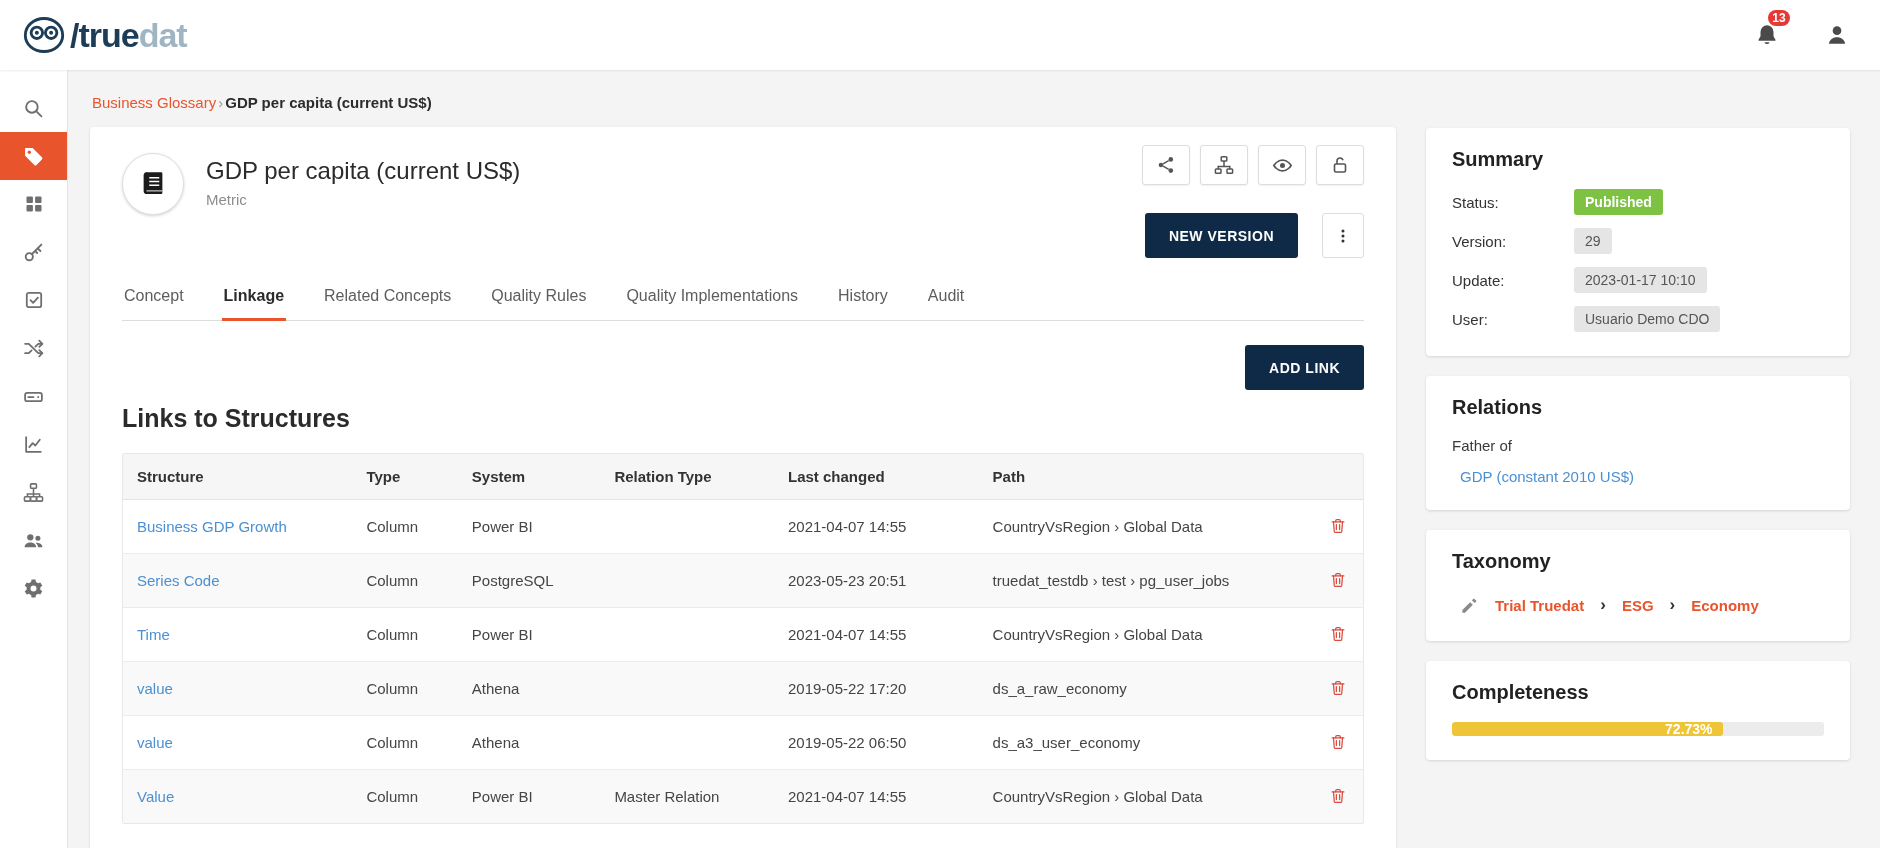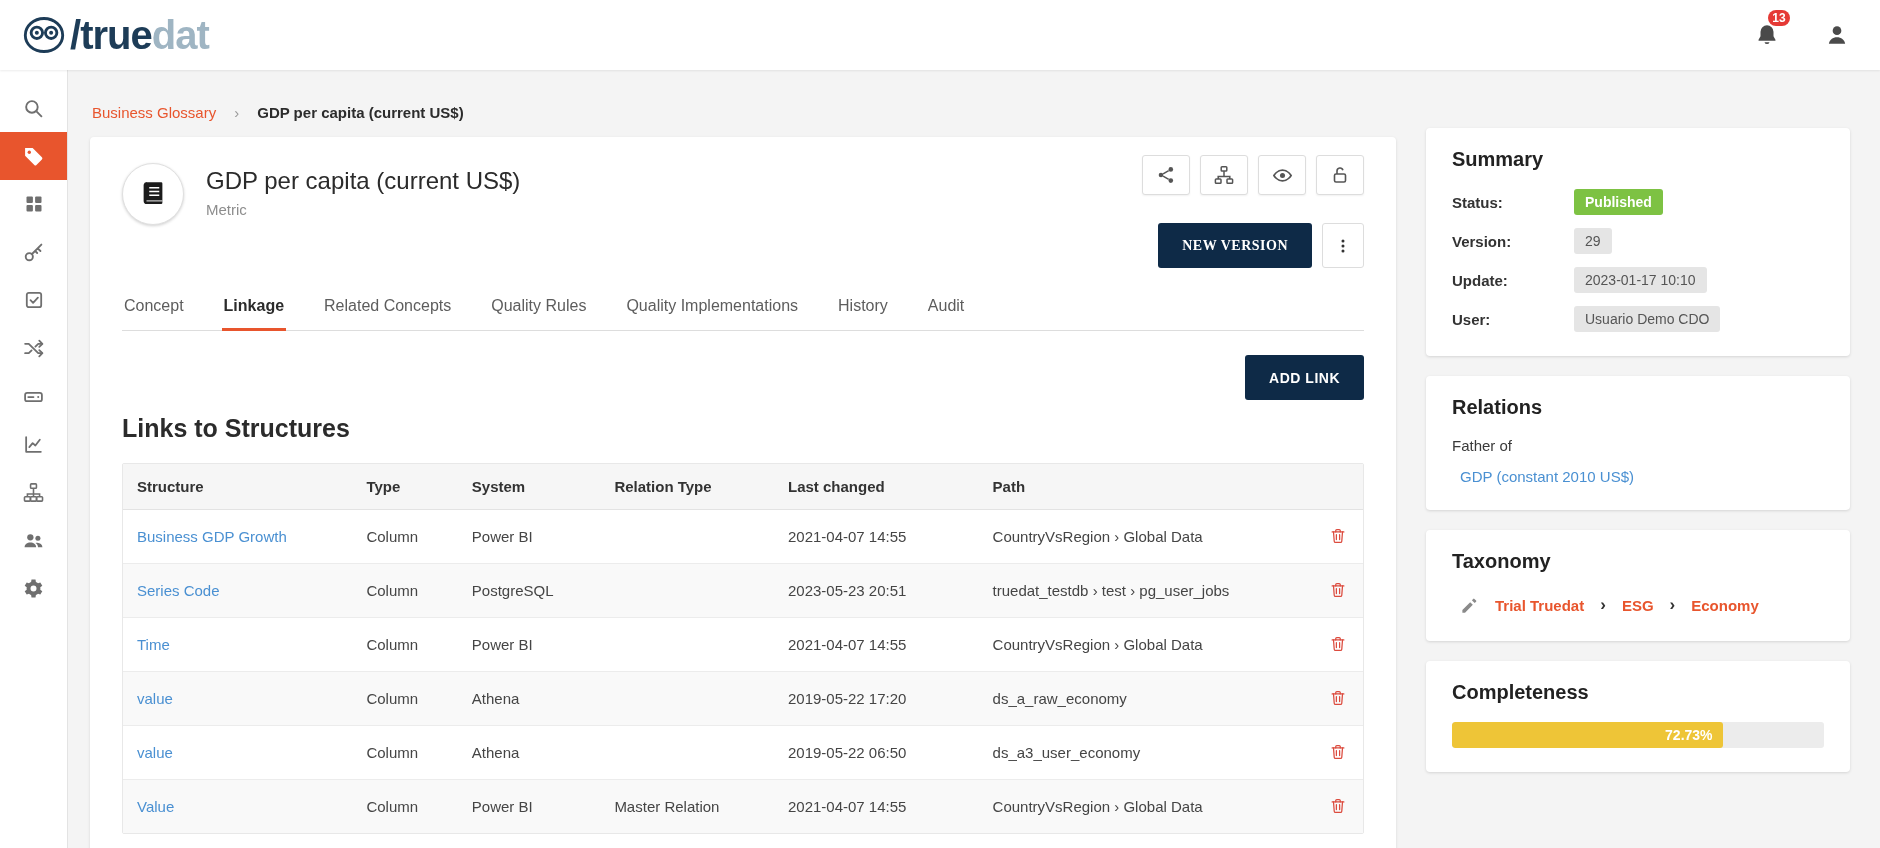--- a/index.html
+++ b/index.html
@@ -14,21 +14,21 @@
 
   
   .topbar {
     height: 70px; background: #fff;
     display: flex; align-items: center; justify-content: space-between;
     padding: 0 30px 0 22px;
     box-shadow: 0 1px 2px rgba(0,0,0,.08);
     position: relative; z-index: 5;
   }
   .brand { display: flex; align-items: center; gap: 4px; }
-  .brand-text { font-size: 40px; font-weight: bold; letter-spacing: -1px; line-height: 1; }
+  .brand-text { font-size: 34px; font-weight: bold; letter-spacing: -1px; line-height: 1; }
   .brand-slash, .brand-true { color: #1d3c57; }
   .brand-dat { color: #9fb5c3; }
   .topbar-right { display: flex; align-items: center; gap: 44px; }
   .bell-wrap { position: relative; cursor: pointer; }
   .notif-badge {
     position: absolute; top: -12px; right: -10px;
     background: #e53935; color: #fff; font-size: 12px; font-weight: bold;
     min-width: 22px; height: 16px; border-radius: 11px;
     display: flex; align-items: center; justify-content: center; padding: 0 4px;
   }
@@ -44,21 +44,21 @@
     height: 48px; display: flex; align-items: center; justify-content: center;
     color: #6f6f6f; cursor: pointer;
   }
   .nav-item.active { background: #e8552d; color: #fff; }
 
   .content { flex: 1; display: flex; padding: 18px 30px 0 22px; gap: 30px; min-width: 0; }
   .main-col { flex: 1; min-width: 0; }
   .right-col { width: 424px; flex: 0 0 424px; margin-top: 40px; display: flex; flex-direction: column; gap: 20px; }
 
   
-  .breadcrumb { display: flex; align-items: center; gap: 18px; font-size: 15px; margin: 16px 0 16px 2px; }
+  .breadcrumb { display: flex; align-items: center; gap: 2px; font-size: 15px; margin: 6px 0 16px 2px; }
   .breadcrumb .bc-link { color: #e8552d; cursor: pointer; }
   .breadcrumb .bc-sep { color: #999; }
   .breadcrumb .bc-current { color: #2c2c2c; font-weight: bold; }
 
   
   .card { background: #fff; border-radius: 4px; box-shadow: 0 1px 3px rgba(0,0,0,.13); }
   .main-card { padding: 18px 32px 30px; }
 
   .card-head { display: flex; align-items: flex-start; }
   .avatar {
@@ -71,21 +71,21 @@
   .concept-title { font-size: 24px; font-weight: 400; color: #2b2b2b; }
   .concept-type { font-size: 15px; color: #8d8d8d; margin-top: 6px; }
 
   .head-actions { margin-left: auto; display: flex; flex-direction: column; align-items: flex-end; gap: 28px; }
   .icon-btn-row { display: flex; gap: 10px; }
   .icon-btn {
     width: 48px; height: 40px; background: #fff; border: 1px solid #ddd; border-radius: 3px;
     display: flex; align-items: center; justify-content: center; color: #555;
     cursor: pointer; box-shadow: 0 1px 2px rgba(0,0,0,.06);
   }
-  .version-row { display: flex; gap: 10px; font-family: Liberation Serif, serif; }
+  .version-row { display: flex; gap: 24px; }
   .btn-navy {
     background: #0e2a47; color: #fff; border: none; border-radius: 3px;
     font-family: inherit; font-size: 14px; font-weight: bold; letter-spacing: .5px;
     height: 45px; padding: 0 24px; cursor: pointer;
   }
   .kebab-btn {
     width: 42px; height: 45px; background: #fff; border: 1px solid #ddd; border-radius: 3px;
     display: flex; align-items: center; justify-content: center; cursor: pointer;
   }
 
@@ -110,33 +110,33 @@
   table.links tbody tr:nth-child(even) { background: #f9f9f9; }
   a.struct-link { color: #4a90d2; cursor: pointer; }
   .trash-cell { width: 48px; text-align: center; }
   .trash-btn { background: none; border: none; cursor: pointer; padding: 2px; line-height: 0; }
 
   
   .side-card { background: #fff; border-radius: 4px; box-shadow: 0 1px 3px rgba(0,0,0,.13); padding: 20px 26px 24px; }
   .side-card h2 { font-size: 20px; font-weight: bold; color: #222; margin-bottom: 18px; }
 
   .summary-grid { display: grid; grid-template-columns: 122px 1fr; row-gap: 13px; align-items: center; }
-  .sum-label { font-size: 15px; font-weight: bold; color: #333; }
+  .sum-label { font-size: 15px; font-weight: normal; color: #333; }
   .badge-pill { display: inline-block; background: #e5e5e5; color: #555; font-size: 14px; padding: 5px 11px; border-radius: 3px; }
   .badge-green { background: #7dc243; color: #fff; font-weight: bold; }
 
   .rel-kind { font-size: 15px; color: #3a3a3a; margin-bottom: 14px; }
   .rel-link { color: #4a90d2; font-size: 15px; margin-left: 8px; cursor: pointer; }
 
   .tax-row { display: flex; align-items: center; gap: 16px; font-size: 15px; padding: 4px 0 2px 8px; }
   .pencil { line-height: 0; cursor: pointer; }
   .tax-link { color: #e8552d; font-weight: bold; cursor: pointer; }
   .tax-sep { color: #333; font-weight: bold; font-size: 17px; }
 
-  .progress-track { background: #ececec; border-radius: 3px; height: 26px; margin-top: 4px; overflow: hidden; }
+  .progress-track { background: #ececec; border-radius: 3px; height: 14px; margin-top: 4px; overflow: hidden; }
   .progress-fill {
     background: #eec537; height: 100%; border-radius: 3px;
     display: flex; align-items: center; justify-content: flex-end; padding-right: 10px;
     color: #fff; font-size: 14px; font-weight: bold;
   }
 
   svg { display: block; }
 </style>
 </head>
 <body>

